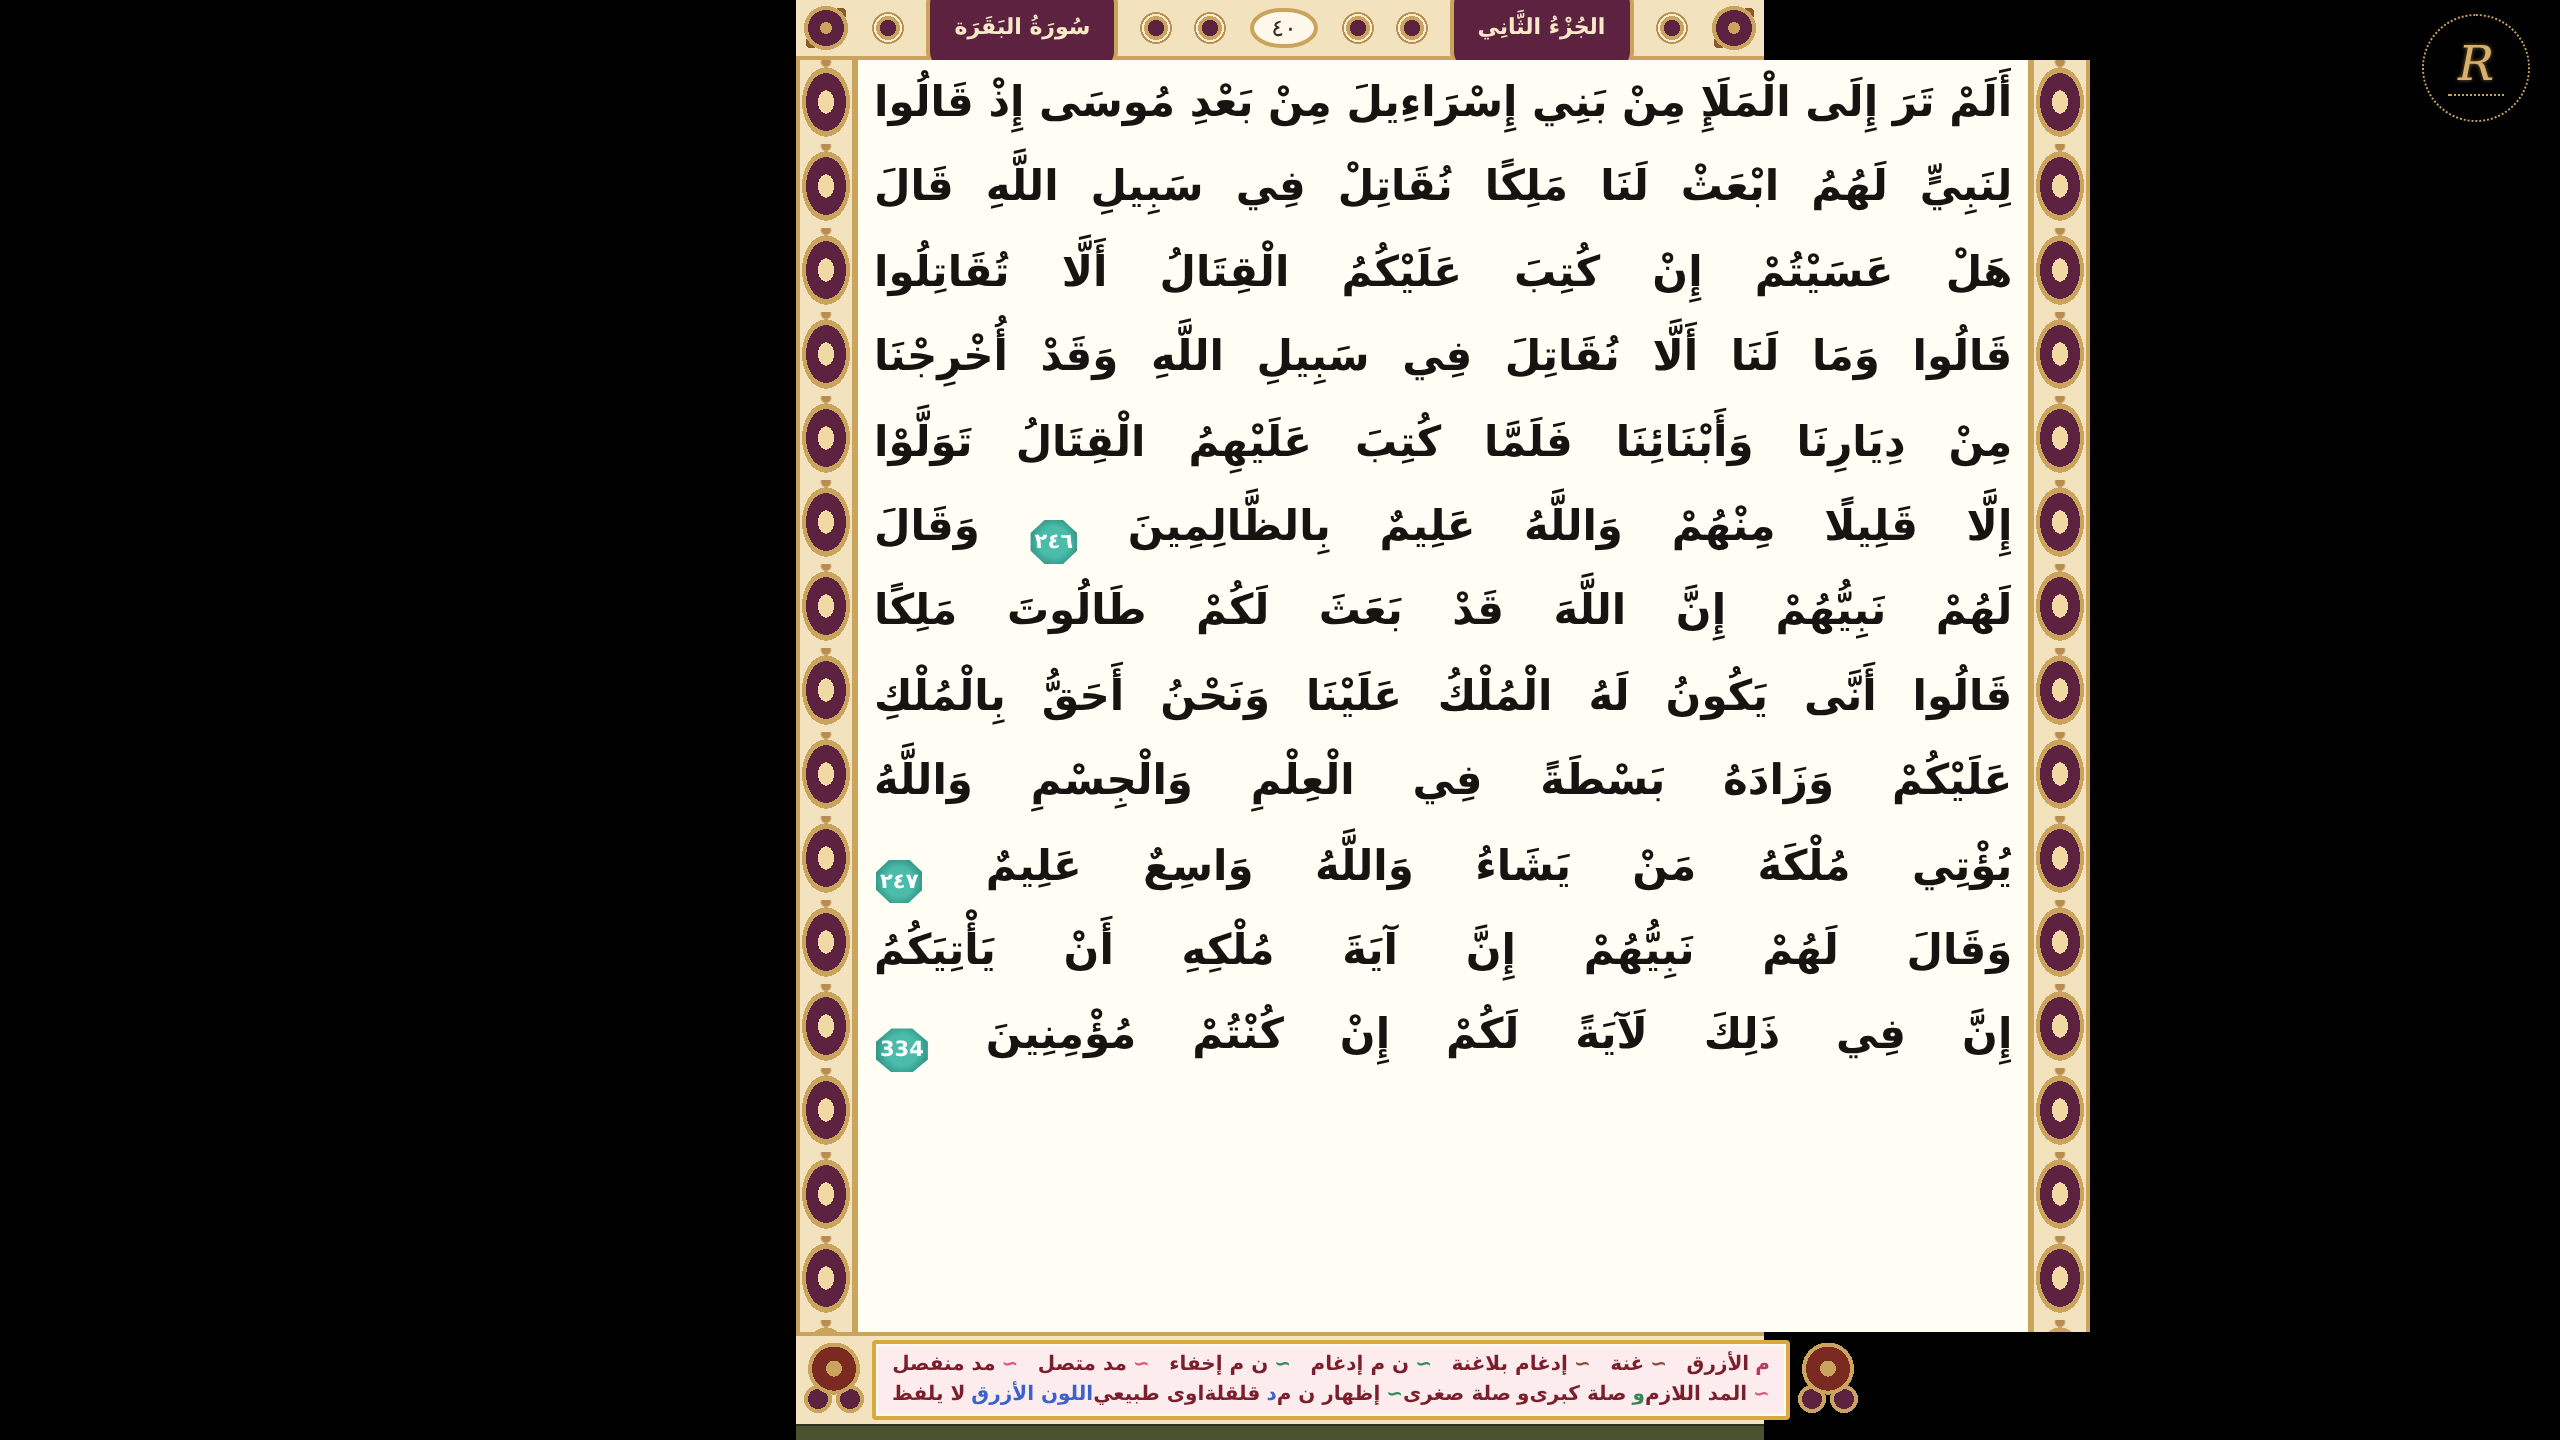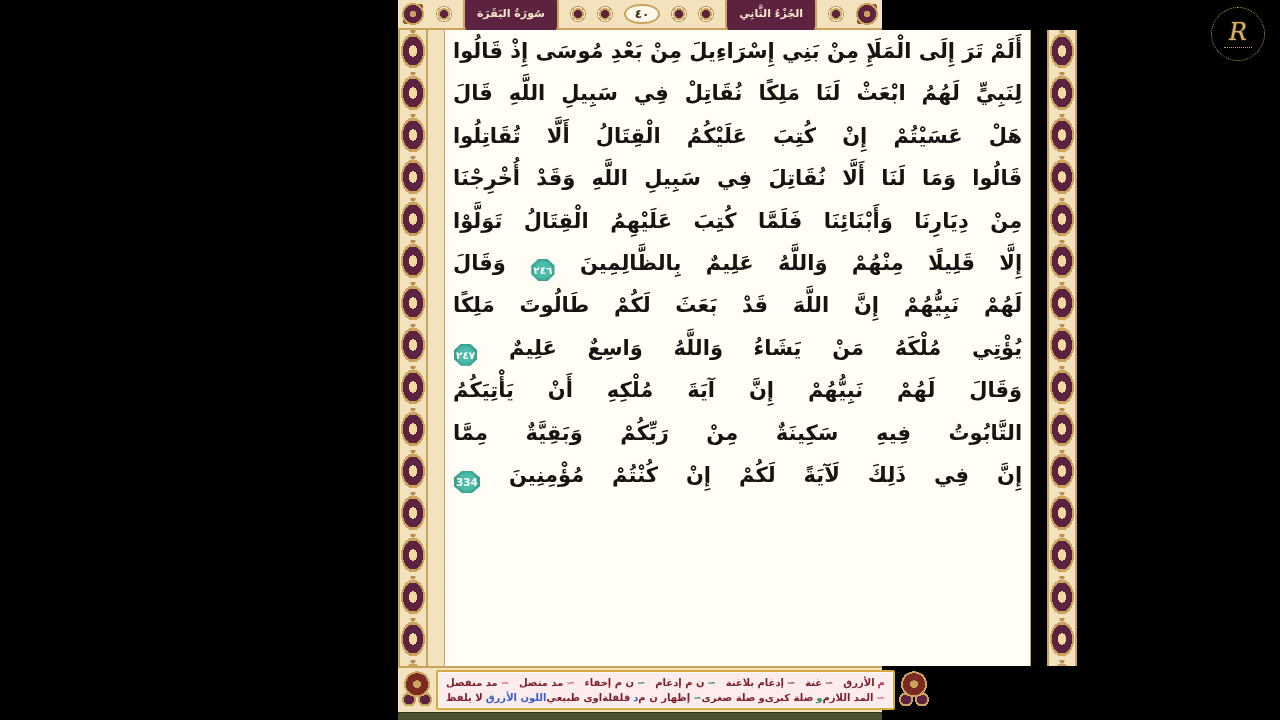--- a/index.html
+++ b/index.html
@@ -16,24 +16,24 @@
   .corner-orn { width:24px; height:24px; flex:0 0 auto;
      background:
        radial-gradient(circle at 50% 50%, #caa35c 0 3px, #5d2240 3px 9px, #caa35c 9px 11px, rgba(0,0,0,0) 11px),
        radial-gradient(circle at 20% 80%, #8a5a2a 0 3px, rgba(0,0,0,0) 3px),
        radial-gradient(circle at 80% 20%, #8a5a2a 0 3px, rgba(0,0,0,0) 3px); }
   .rosette { width:16px; height:16px; border-radius:50%; flex:0 0 auto;
      background:radial-gradient(circle, #5d2240 0 4px, #caa35c 4px 6px, #f7ecd2 6px 7px, #b98d4f 7px 8px, #f2e2bd 8px); }
   .cartouche { background:#5d2240; border:2px solid #caa35c; border-radius:10px;
      color:#f7e9c8; font-size:11px; font-weight:bold; line-height:16px; padding:12px 12px; white-space:nowrap; }
   .page-num { background:#fdf8ea; border:2px solid #caa35c; border-radius:50% / 55%;
-     color:#3a2a1a; font-size:12px; font-weight:bold; line-height:16px; padding:0 9px; }
+     color:#3a2a1a; font-size:12px; font-weight:normal; line-height:16px; padding:0 9px; }
 
   
-  .middle { flex:1; display:flex; min-height:0;gap:16px; }
+  .middle { flex:1; display:flex; min-height:0; }
   .side-border { width:30px; flex:0 0 auto; background-color:#f2e2bd;
      border-left:2px solid #caa35c; border-right:2px solid #caa35c;
      background-image:
        radial-gradient(ellipse 9px 13px at 13px 21px, #f0d9a2 0 4px, #5d2240 4px 10px, #caa35c 10px 12px, rgba(0,0,0,0) 12px),
        radial-gradient(circle 3px at 13px 1px,  #b98d4f 0 2px, rgba(0,0,0,0) 3px);
      background-size:26px 42px; }
   .text-area { flex:1; background:#fffdf4; border-left:1px solid #caa35c; border-right:1px solid #caa35c;
      padding:0 8px; }
   .line { direction:rtl; height:42.4px; line-height:42.4px; font-size:21px; font-weight:bold;
      color:#161310; text-align:justify; text-align-last:justify; white-space:nowrap; overflow:hidden;
@@ -94,23 +94,24 @@
     <div class="side-border"></div>
 
     <div class="text-area">
       <div class="line"><span>أَلَمْ تَرَ إِلَى الْمَلَإِ مِنْ بَنِي إِسْرَاءِيلَ مِنْ بَعْدِ مُوسَى إِذْ قَالُوا</span></div>
       <div class="line"><span>لِنَبِيٍّ لَهُمُ ابْعَثْ لَنَا مَلِكًا نُقَاتِلْ فِي سَبِيلِ اللَّهِ قَالَ</span></div>
       <div class="line"><span>هَلْ عَسَيْتُمْ إِنْ كُتِبَ عَلَيْكُمُ الْقِتَالُ أَلَّا تُقَاتِلُوا</span></div>
       <div class="line"><span>قَالُوا وَمَا لَنَا أَلَّا نُقَاتِلَ فِي سَبِيلِ اللَّهِ وَقَدْ أُخْرِجْنَا</span></div>
       <div class="line"><span>مِنْ دِيَارِنَا وَأَبْنَائِنَا فَلَمَّا كُتِبَ عَلَيْهِمُ الْقِتَالُ تَوَلَّوْا</span></div>
       <div class="line"><span>إِلَّا قَلِيلًا مِنْهُمْ وَاللَّهُ عَلِيمٌ بِالظَّالِمِينَ</span> <span class="ayah-marker">٢٤٦</span> <span>وَقَالَ</span></div>
       <div class="line"><span>لَهُمْ نَبِيُّهُمْ إِنَّ اللَّهَ قَدْ بَعَثَ لَكُمْ طَالُوتَ مَلِكًا</span></div>
+      <div class="line"><span>قَالُوا أَنَّى يَكُونُ لَهُ الْمُلْكُ عَلَيْنَا وَنَحْنُ أَحَقُّ بِالْمُلْكِ</span></div>
+      <div class="line"><span>عَلَيْكُمْ وَزَادَهُ بَسْطَةً فِي الْعِلْمِ وَالْجِسْمِ وَاللَّهُ</span></div>
       <div class="line"><span>يُؤْتِي مُلْكَهُ مَنْ يَشَاءُ وَاللَّهُ وَاسِعٌ عَلِيمٌ</span> <span class="ayah-marker">٢٤٧</span></div>
       <div class="line"><span>وَقَالَ لَهُمْ نَبِيُّهُمْ إِنَّ آيَةَ مُلْكِهِ أَنْ يَأْتِيَكُمُ</span></div>
-      <div class="line"><span>التَّابُوتُ فِيهِ سَكِينَةٌ مِنْ رَبِّكُمْ وَبَقِيَّةٌ مِمَّا</span></div>
       <div class="line"><span>إِنَّ فِي ذَلِكَ لَآيَةً لَكُمْ إِنْ كُنْتُمْ مُؤْمِنِينَ</span> <span class="ayah-marker">334</span></div>
     </div>
 
     <div class="side-border"></div>
   </div>
 
   <div class="bottom">
     <div class="corner-orn-big"></div>
     <div class="legend">
       <div class="legend-row">

